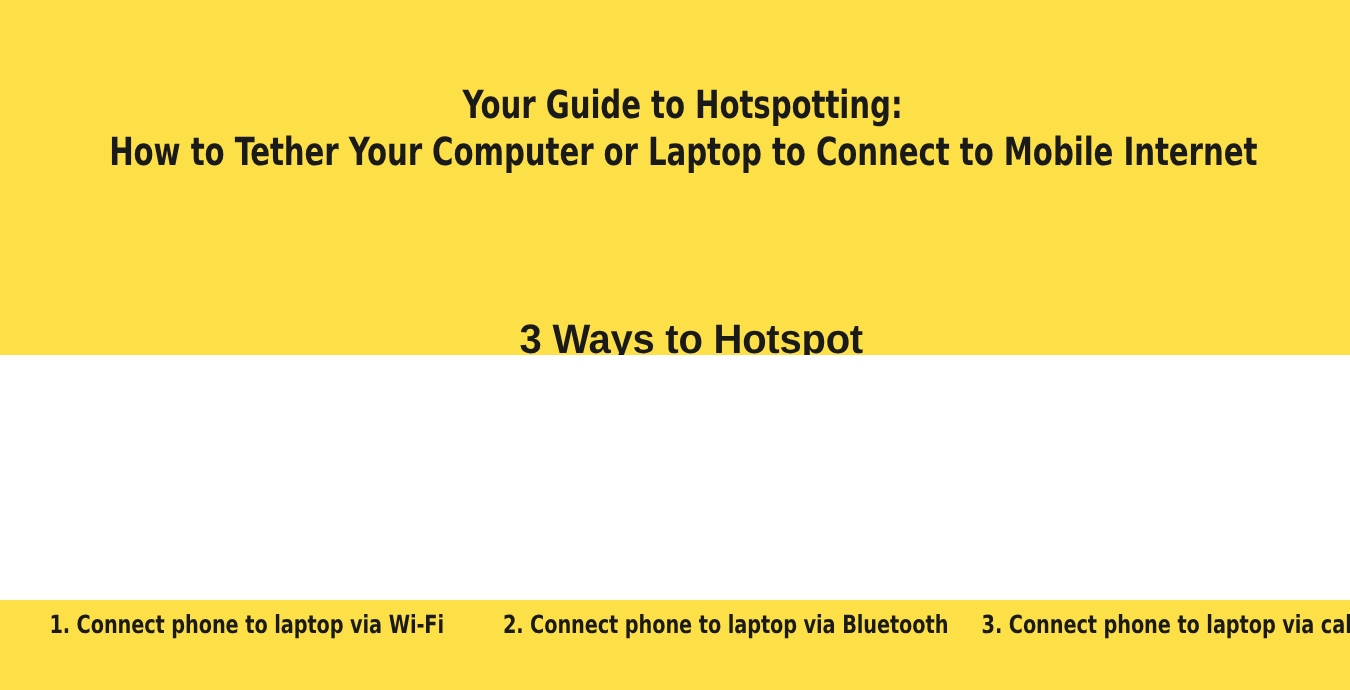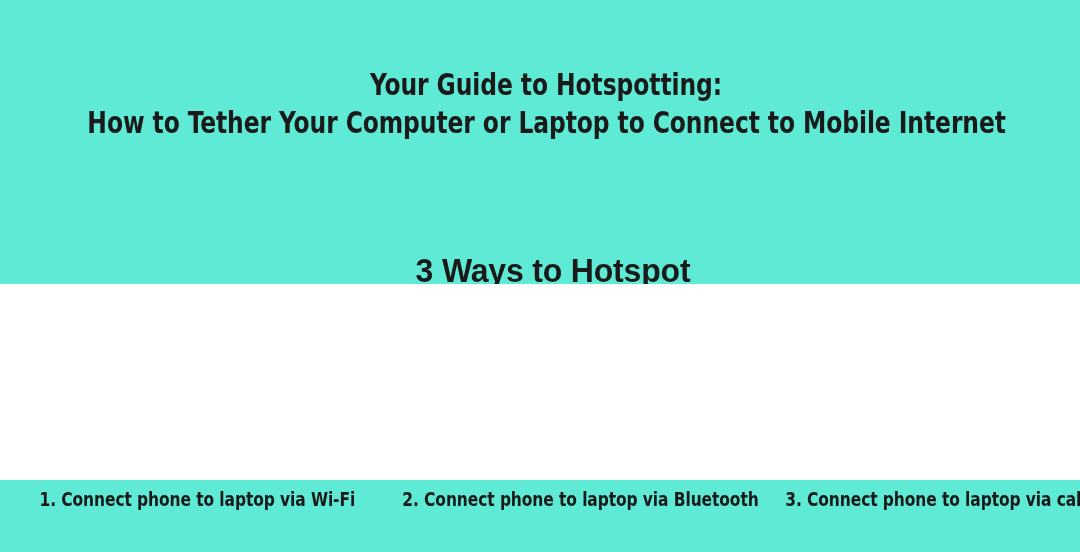--- a/index.html
+++ b/index.html
@@ -13,21 +13,21 @@
     background: #ffffff;
     font-family: "Liberation Sans", sans-serif;
     color: #1a1a1a;
     overflow: hidden;
   }
 
   .page {
     position: relative;
     width: 1080px;
     height: 552px;
-    background: #5eead4;
+    background: #fde047;
   }
 
   
   .article-title {
     position: absolute;
     top: 44px;
     left: 0;
     width: 1092px;
     text-align: center;
     font-family: "DejaVu Sans Condensed", "Liberation Sans Narrow", "Liberation Sans", sans-serif;

